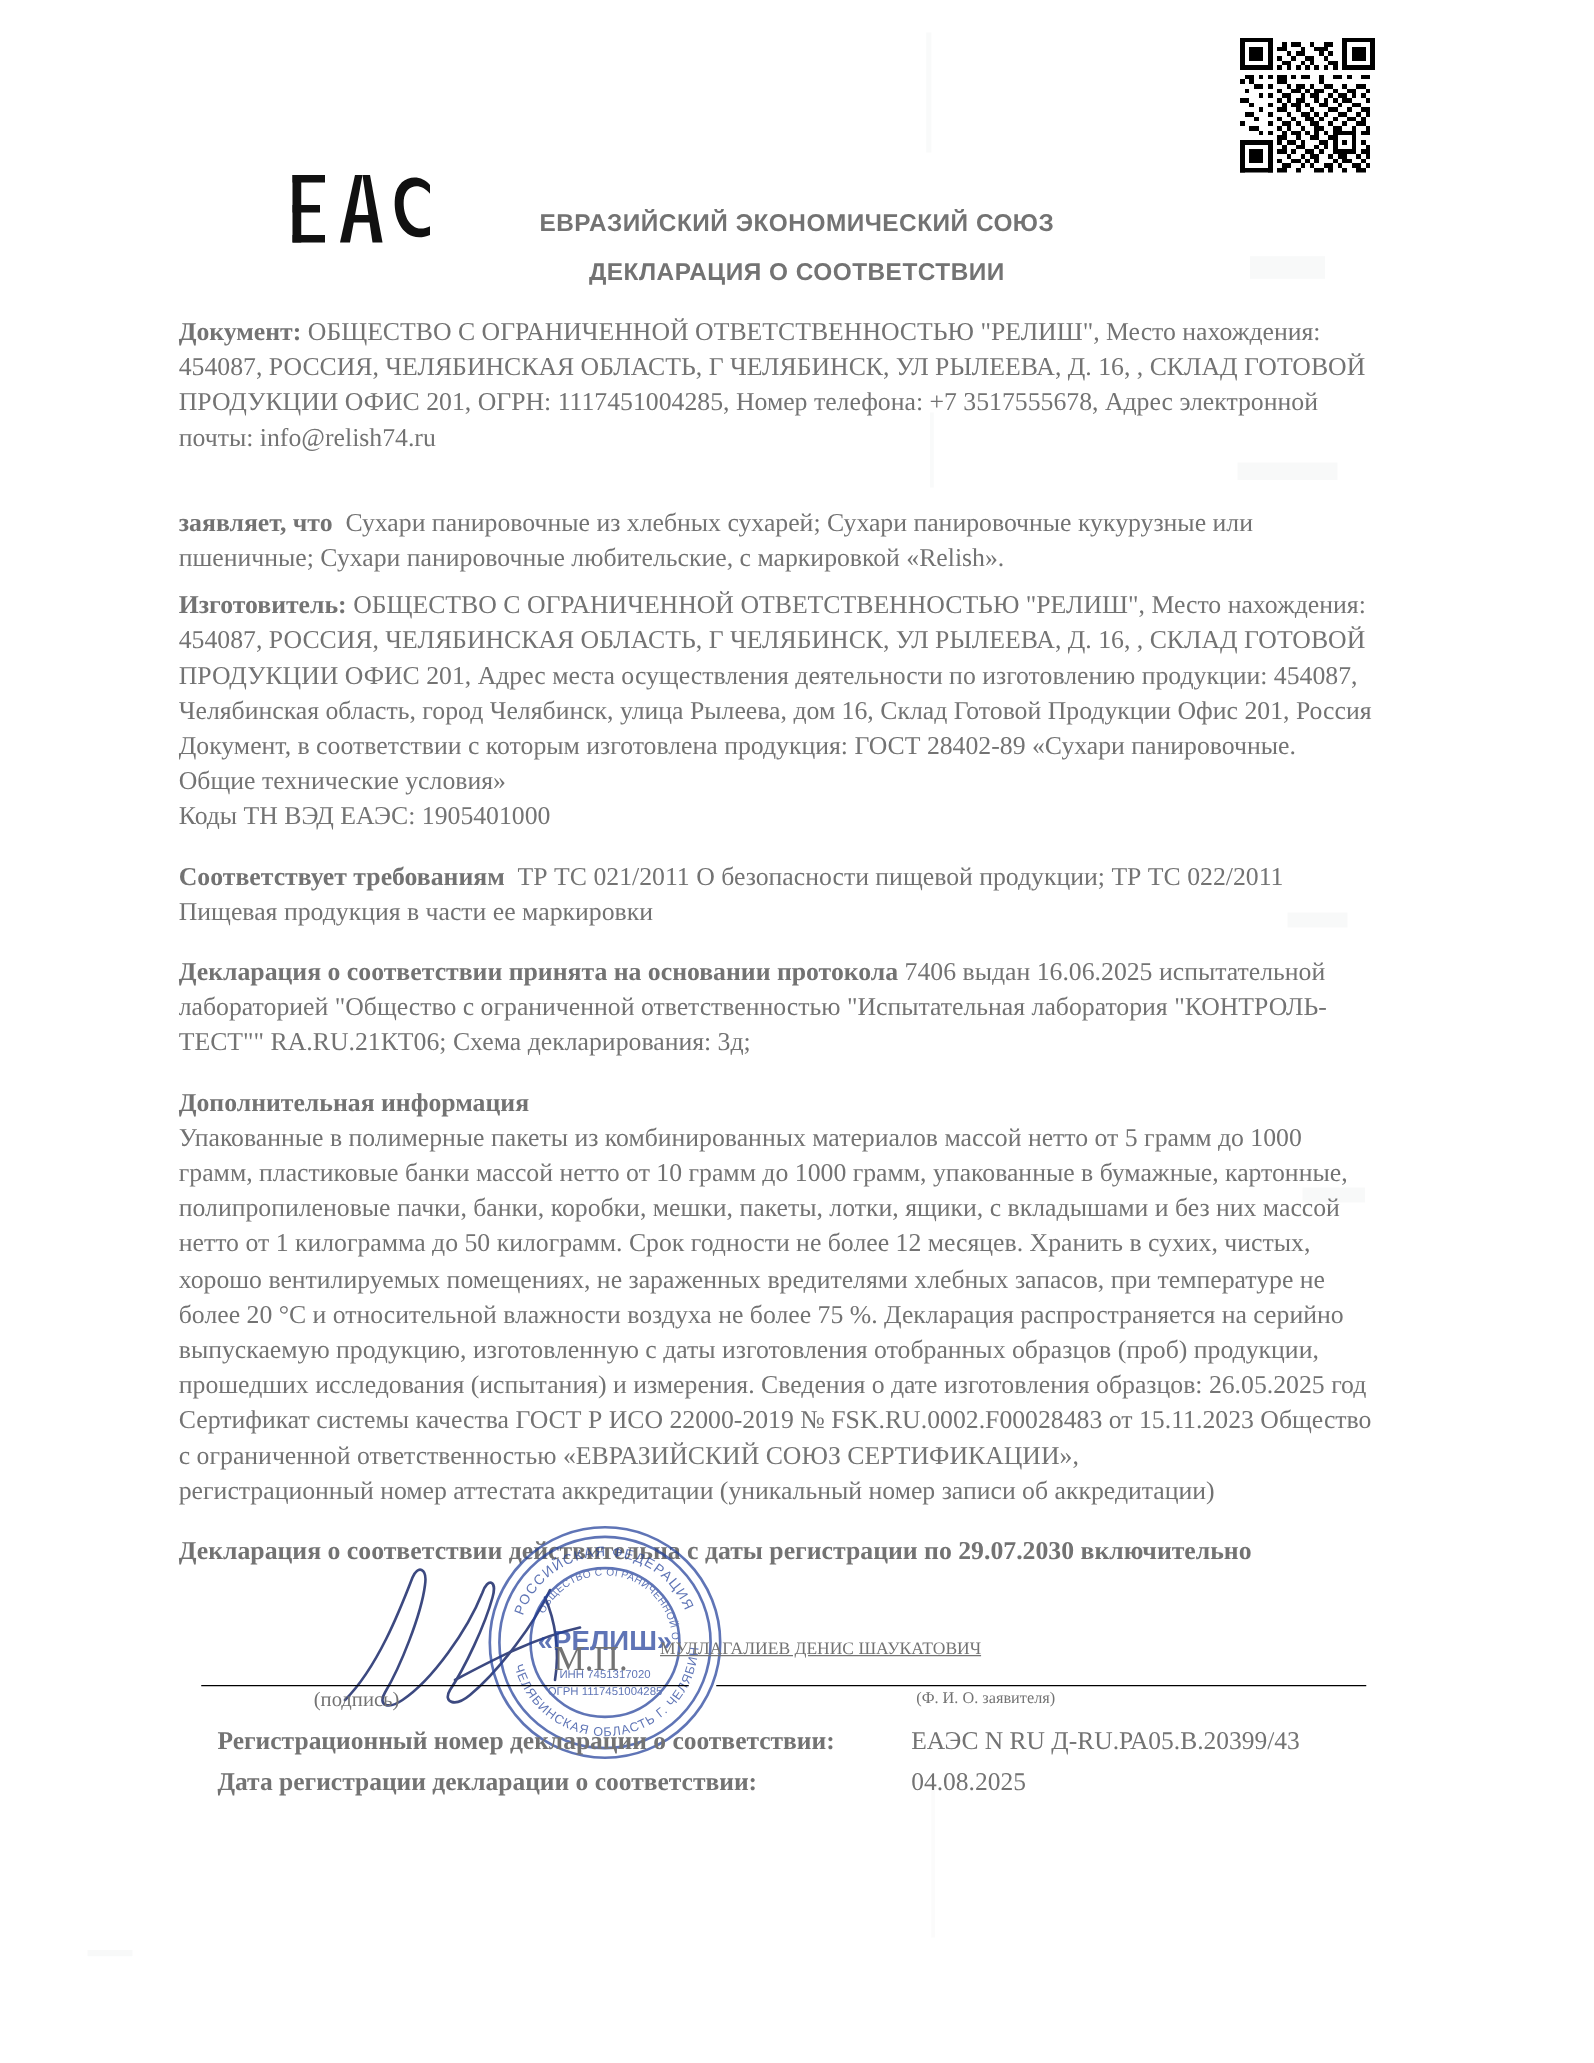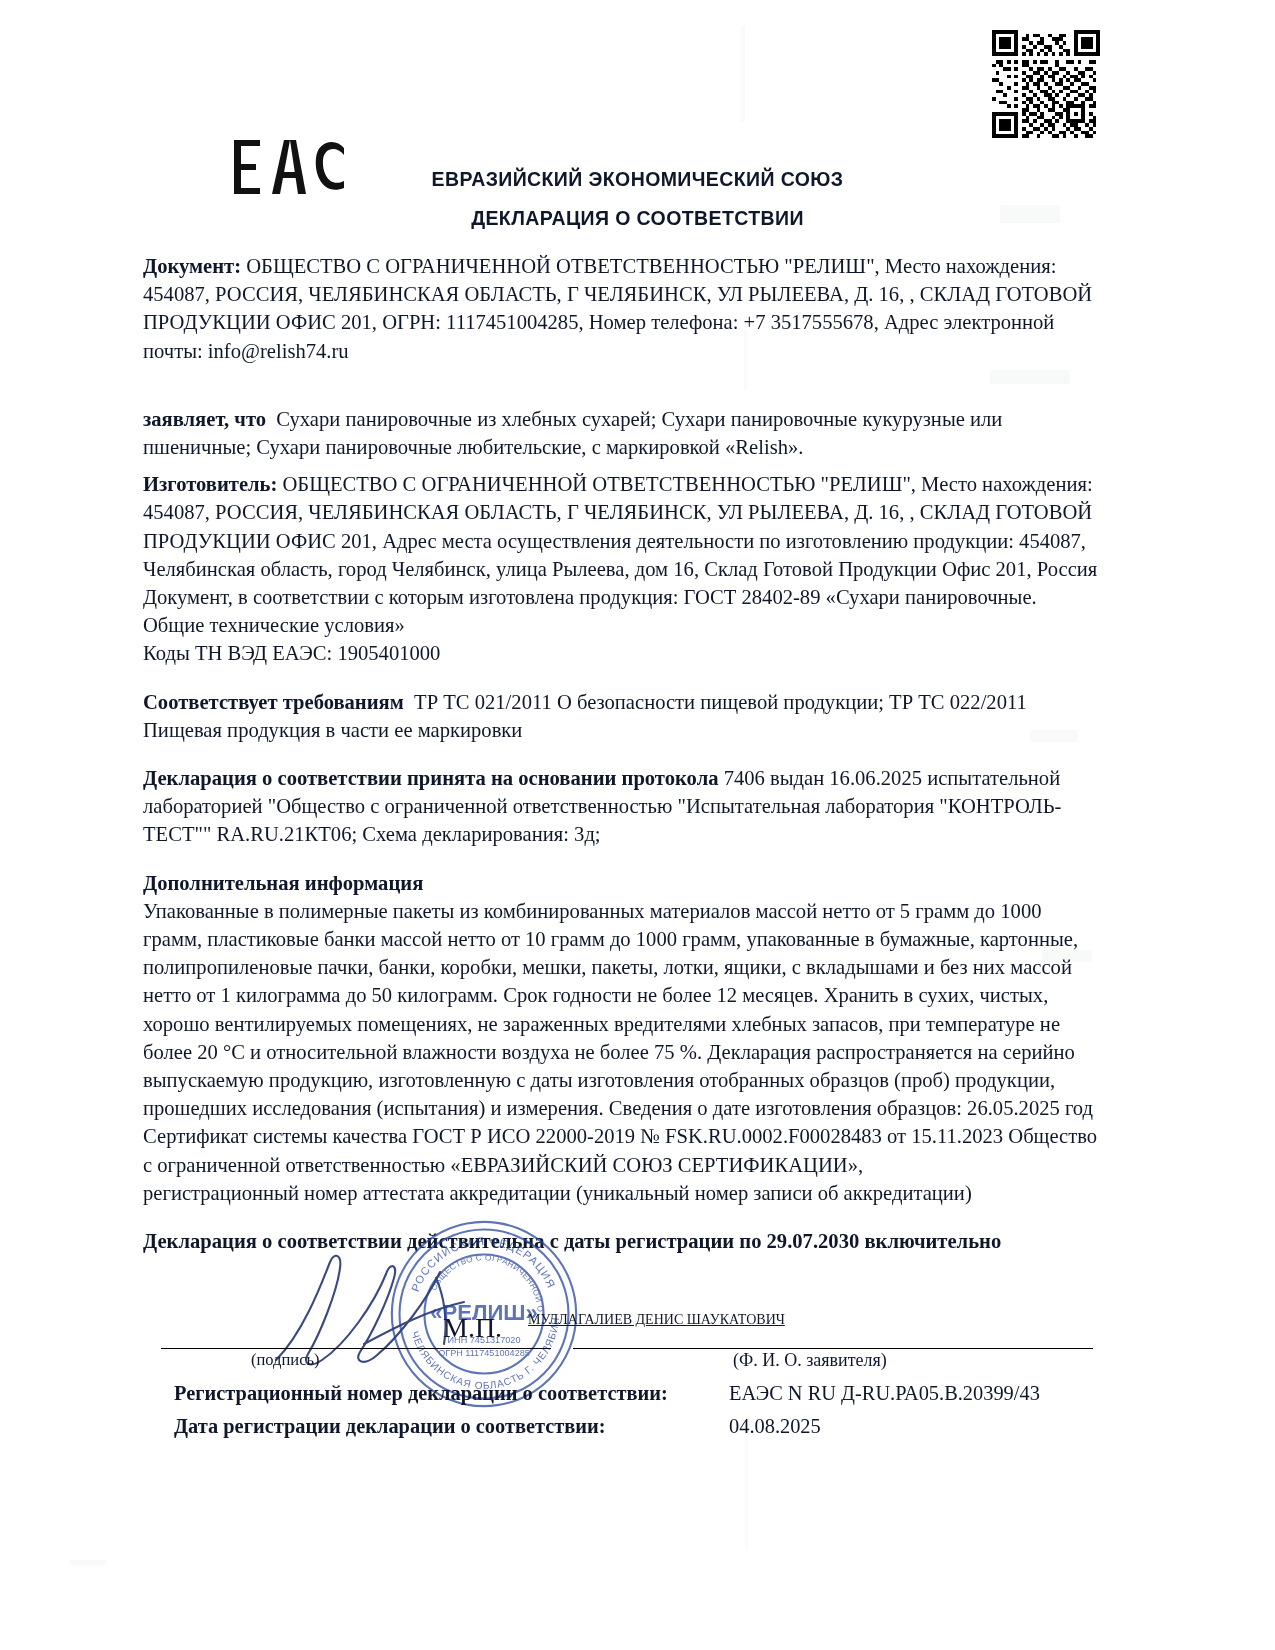--- a/index.html
+++ b/index.html
@@ -6,21 +6,21 @@
     margin: 0;
     padding: 0;
     background: #ffffff;
   }
   .page {
     position: relative;
     width: 1275px;
     height: 1650px;
     background: #ffffff;
     font-family: "Liberation Serif", serif;
-    color: #0f172a;
+    color: #737373;
     overflow: hidden;
   }
 
   
   .qr {
     position: absolute;
     top: 30px;
     left: 992px;
     width: 108px;
     height: 108px;
@@ -113,21 +113,21 @@
   .cap-left {
     position: absolute;
     left: 108px;
     top: 60px;
     font-size: 16.5px;
   }
   .cap-right {
     position: absolute;
     left: 590px;
     top: 60px;
-    font-size: 18px;
+    font-size: 13px;
   }
   .reg-table {
     position: absolute;
     left: 0px;
     top: 92px;
     width: 960px;
     font-size: 20.4px;
   }
   .reg-line {
     position: relative;

